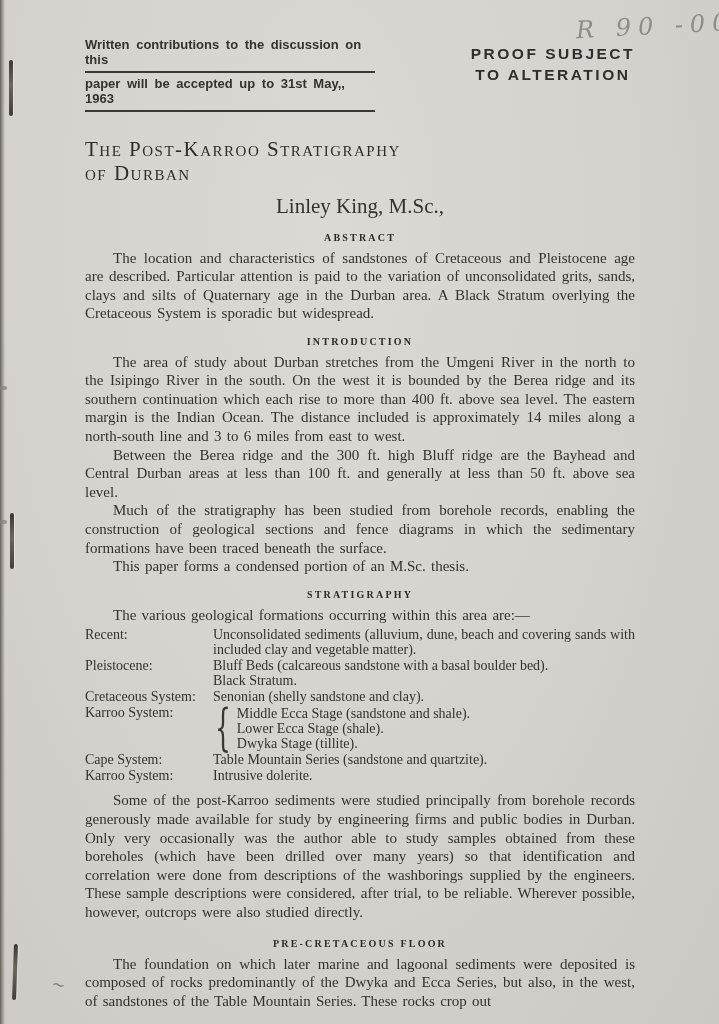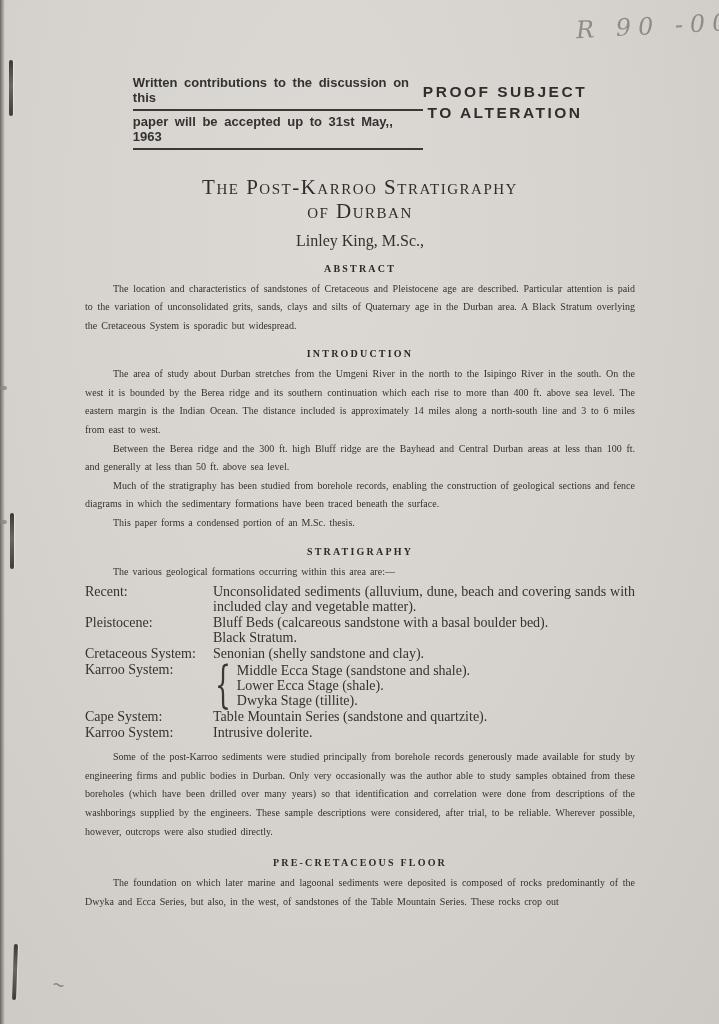--- a/index.html
+++ b/index.html
@@ -34,57 +34,57 @@
     transform: rotate(-3deg);
   }
   .squiggle {
     position: absolute; left: 52px; top: 975px;
     font-family: "DejaVu Sans", sans-serif; font-size: 16px; color: #7d7872;
     transform: rotate(14deg);
   }
   .content { padding: 0 84px 0 85px; }
 
   .top-row {
-    display: flex; justify-content: center; align-items: flex-start;
-    padding-top: 75px;
+    display: flex; justify-content: space-between; align-items: flex-start;
+    padding-top: 37px;
   }
   .notice {
     width: 290px;
     font-family: "Liberation Sans", sans-serif;
     font-weight: bold; font-size: 13px; color: #33322f;
     word-spacing: 3px;
   }
   .notice-line {
     display: block; padding-bottom: 4px; margin-bottom: 3px;
     border-bottom: 2px solid #3a3936;
   }
   .proof {
     font-family: Liberation Sans, sans-serif;
     font-weight: bold; font-size: 15.5px; letter-spacing: 2.5px;
     line-height: 21px; color: #2f2e2b; margin-top: 6px;
     text-align: center;
   }
 
   .title-block {
-    text-align: center; margin-top: 22px;
+    margin-top: 22px;
     font-variant: small-caps; font-size: 21px; letter-spacing: 1.5px;
     line-height: 24px; color: #302e2a;
   }
   .author {
-    text-align: center; margin-top: 9px; font-size: 16px; color: #34322e;
+    text-align: center; margin-top: 9px; font-size: 21px; color: #34322e;
   }
 
   .sec-heading {
     text-align: center; font-weight: bold; font-size: 10px;
     letter-spacing: 2.2px; color: #2c2a26;
     margin: 13px 0 6px 0;
   }
   p.body-par {
     margin: 0; text-align: justify; text-indent: 28px;
-    font-size: 10px; line-height: 18.6px; word-spacing: 1.5px;
+    font-size: 15px; line-height: 18.6px; word-spacing: 1.5px;
   }
 
   .formations { margin-top: 3px; font-size: 14px; line-height: 15px; }
   .formation-row { display: flex; align-items: flex-start; margin-bottom: 1px; }
   .formation-label { width: 128px; flex: 0 0 128px; }
   .formation-desc { flex: 1; text-align: justify; }
   .braced { display: flex; align-items: center; }
   .brace-glyph {
     font-family: "DejaVu Serif", serif; font-size: 50px; font-weight: normal;
     transform: scaleX(0.5); display: inline-block; line-height: 46px;

